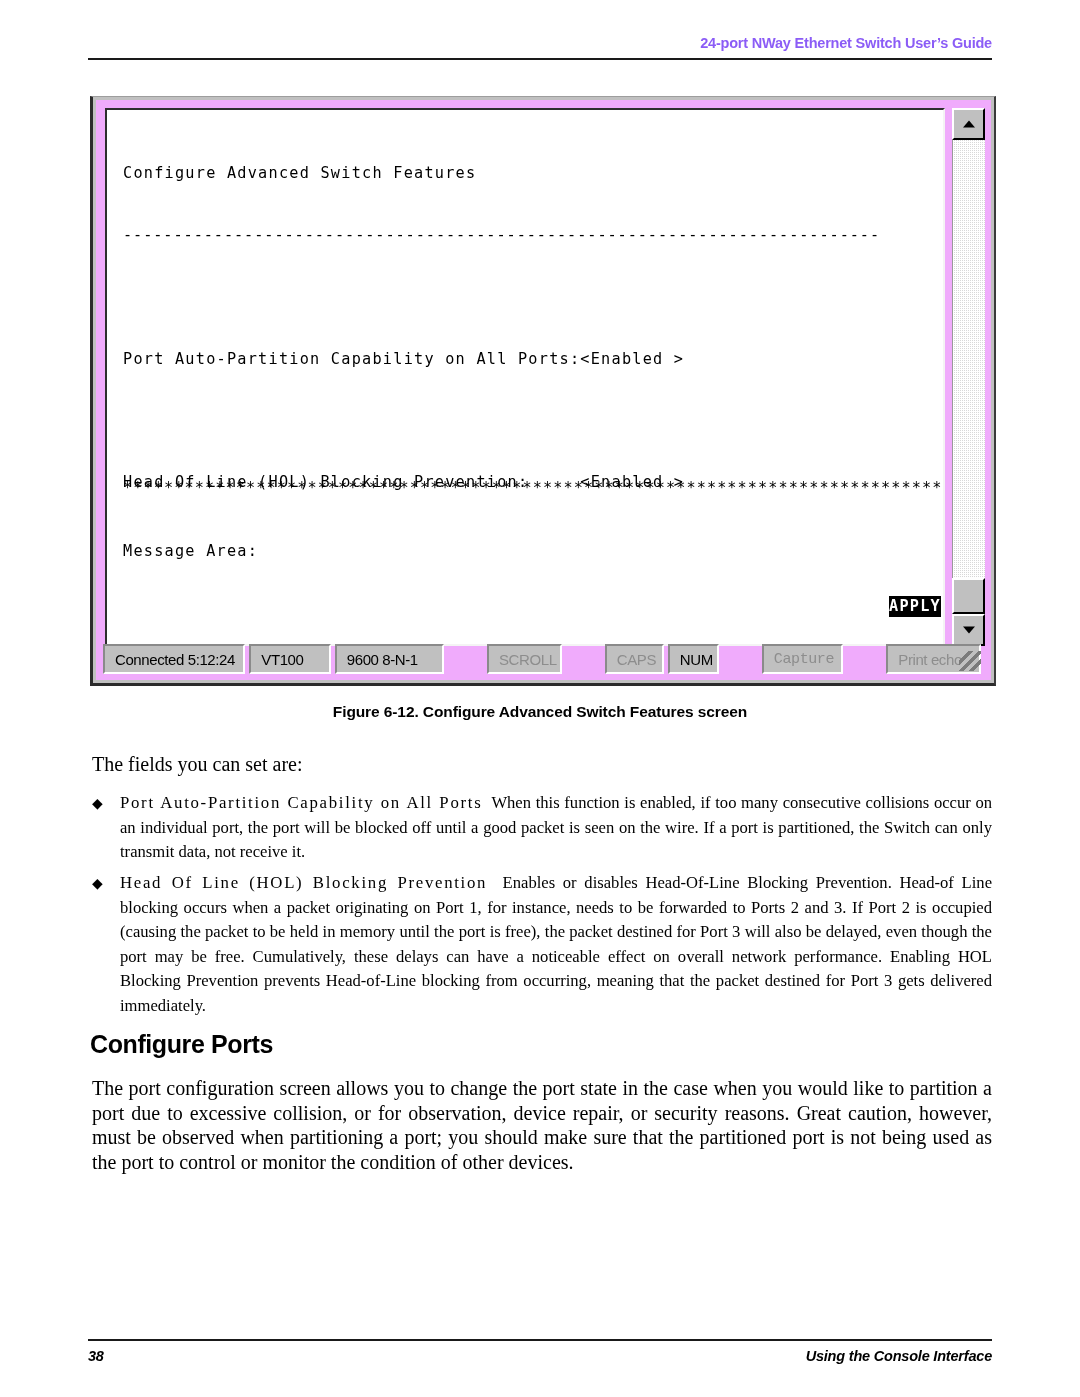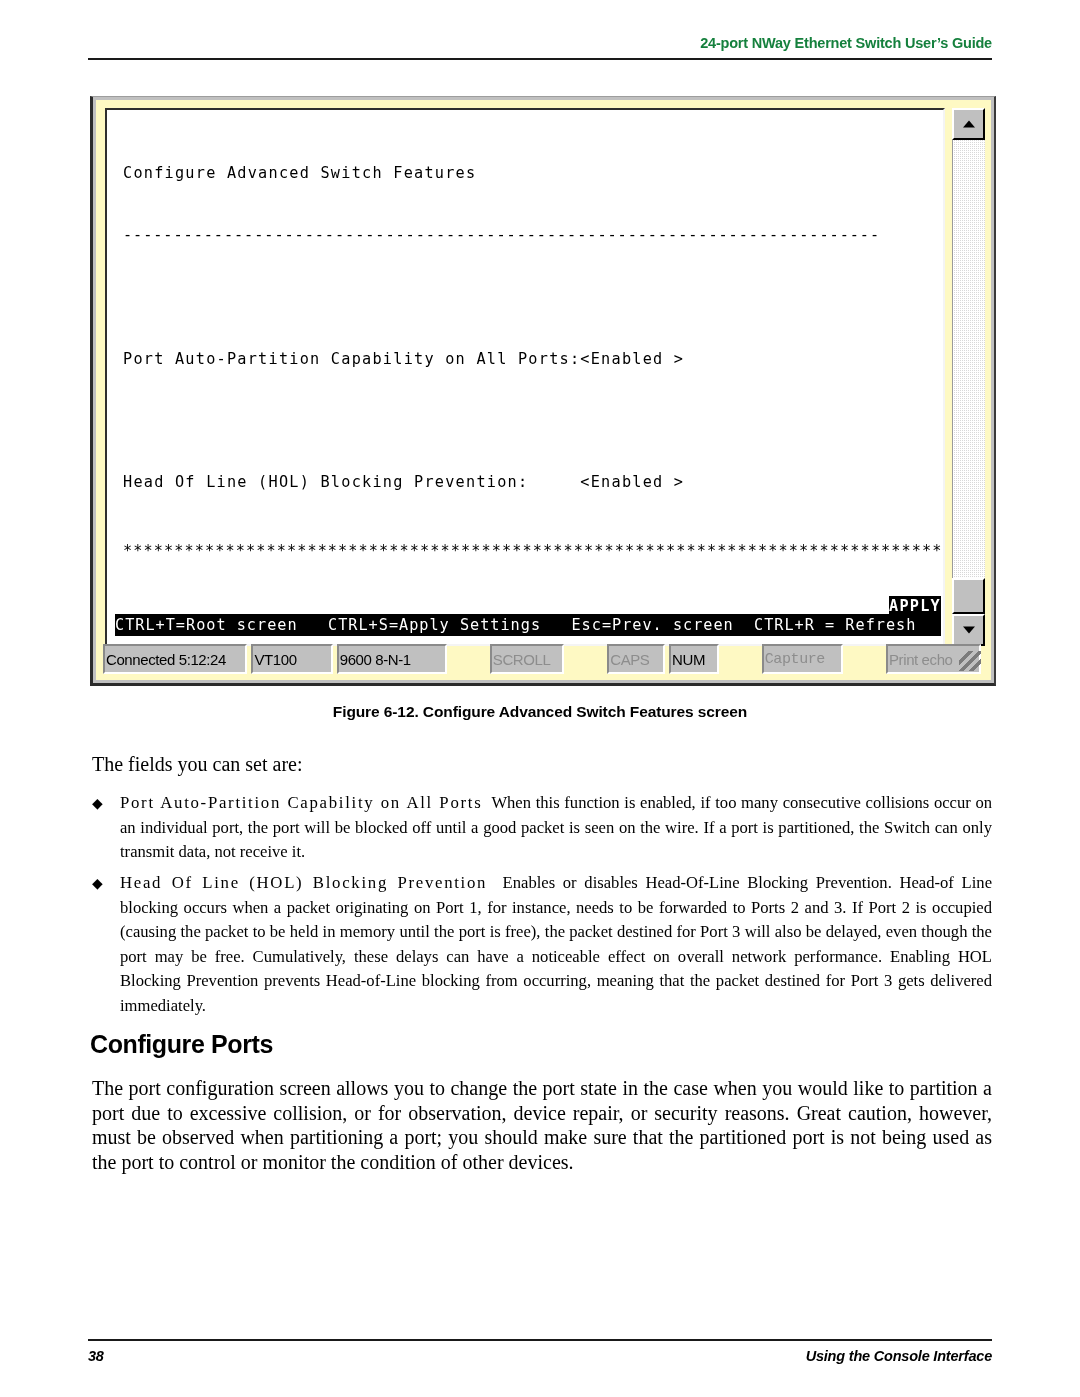--- a/index.html
+++ b/index.html
@@ -22,21 +22,21 @@
     left: 88px;
     top: 34px;
     width: 904px;
     text-align: right;
   }
   .page-header .htext {
     font-family: "Liberation Sans", sans-serif;
     font-weight: bold;
     font-size: 14.5px;
     letter-spacing: -0.2px;
-    color: #15803d;
+    color: #8b5cf6;
   }
   .header-rule {
     position: absolute;
     left: 88px;
     top: 58px;
     width: 904px;
     height: 0;
     border-top: 2.2px solid #1a1a1a;
   }
 
@@ -53,21 +53,21 @@
     border-right: 2px solid #3a3a3a;
     border-bottom: 3px solid #2b2b2b;
     box-sizing: border-box;
   }
   .term-inner {
     position: absolute;
     left: 3px;
     top: 3px;
     right: 3px;
     bottom: 3px;
-    background: #fef9c3;
+    background: #f0abfc;
   }
 
   
   .term-client {
     position: absolute;
     left: 9px;
     top: 8px;
     right: 6px;
     height: 538px;
   }
@@ -223,21 +223,21 @@
     border-left: 2px solid #8a8a8a;
     border-right: 2px solid #ffffff;
     border-bottom: 2px solid #ffffff;
     box-sizing: border-box;
     font-family: "Liberation Sans", sans-serif;
     font-size: 15px;
     letter-spacing: -0.4px;
     color: #000000;
     display: flex;
     align-items: center;
-    padding-left: 1px;
+    padding-left: 10px;
     overflow: hidden;
     white-space: nowrap;
   }
   .sb-cell.dim { color: #8d8d8d; margin-left: 39px; }
   .sb-cell.c-conn    { width: 208px; }
   .sb-cell.c-emu     { width: 116px; }
   .sb-cell.c-baud    { width: 158px; }
   .sb-cell.c-scroll  { width: 106px; }
   .sb-cell.c-caps    { width:  82px; }
   .sb-cell.c-num     { width:  70px; }
@@ -367,23 +367,23 @@
           <div class="vt-line blank">&nbsp;</div>
           <div class="vt-line">Port Auto-Partition Capability on All Ports:&lt;Enabled &gt;</div>
           <div class="vt-line blank">&nbsp;</div>
           <div class="vt-line">Head Of Line (HOL) Blocking Prevention:     &lt;Enabled &gt;</div>
           <div class="vt-line blank">&nbsp;</div>
           <div class="vt-line vt-apply-row"><span style="letter-spacing:1.25px;">&nbsp;&nbsp;&nbsp;&nbsp;&nbsp;&nbsp;&nbsp;&nbsp;&nbsp;&nbsp;&nbsp;&nbsp;&nbsp;&nbsp;&nbsp;&nbsp;&nbsp;&nbsp;&nbsp;&nbsp;&nbsp;&nbsp;&nbsp;&nbsp;&nbsp;&nbsp;&nbsp;&nbsp;&nbsp;&nbsp;&nbsp;&nbsp;&nbsp;&nbsp;&nbsp;&nbsp;&nbsp;&nbsp;&nbsp;&nbsp;&nbsp;&nbsp;&nbsp;&nbsp;&nbsp;&nbsp;&nbsp;&nbsp;&nbsp;&nbsp;&nbsp;&nbsp;&nbsp;</span><span class="inv">APPLY</span></div>
         </div>
 
         <div class="vt-msgblock">
           <div class="vt-stars">************************************************************************************</div>
+          <div>Message Area:</div>
         </div>
 
-        <div class="vt-statusline">CTRL+T=Root screen   CTRL+S=Apply Settings   Esc=Prev. screen  CTRL+R = Refresh</div>
       </div>
 
       <div class="scrollbar">
         <div class="sb-btn sb-up"></div>
         <div class="sb-track"></div>
         <div class="sb-thumb"></div>
         <div class="sb-btn sb-down"></div>
       </div>
     </div>
 

